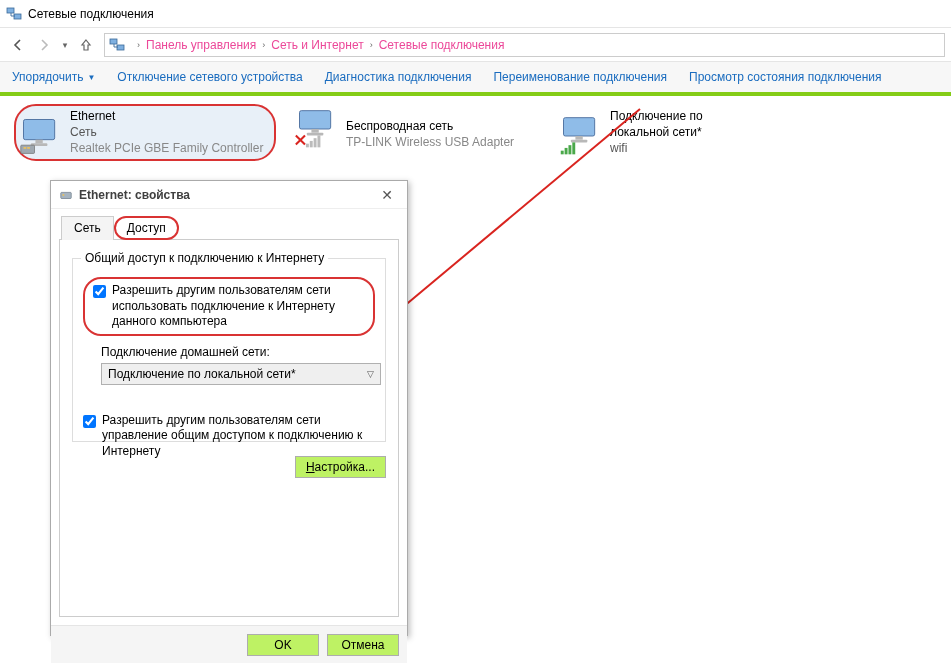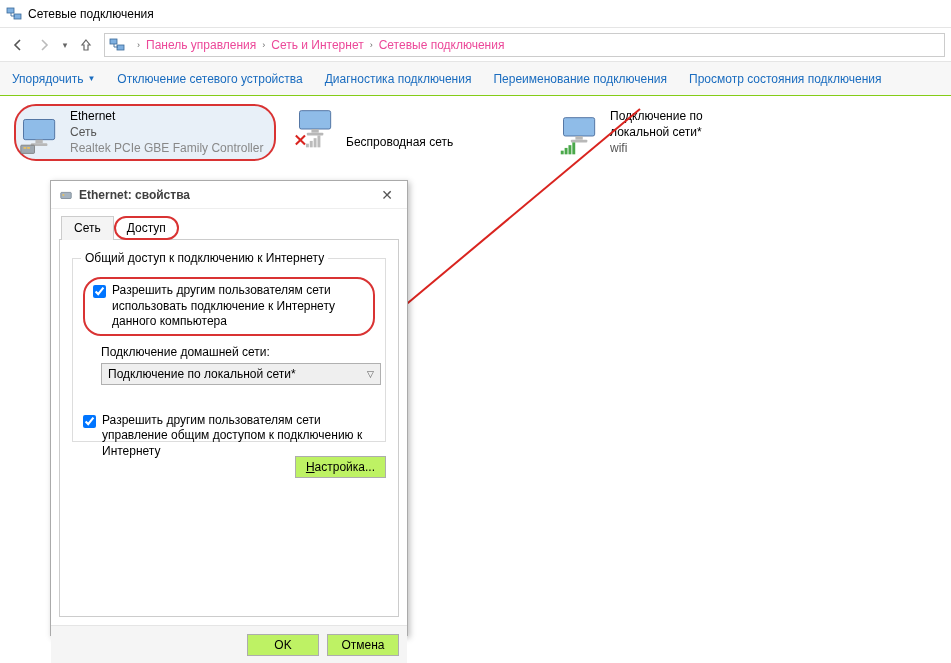--- a/index.html
+++ b/index.html
@@ -15,21 +15,21 @@
     .nav-arrow { width: 24px; height: 24px; border-radius: 2px; display: flex; align-items: center; justify-content: center; color: #999; margin-right: 2px; }
     .nav-arrow.enabled { color: #555; }
     .nav-drop { width: 14px; display: flex; align-items: center; justify-content: center; color: #666; font-size: 9px; margin-right: 2px; }
     .nav-up { width: 24px; height: 24px; display: flex; align-items: center; justify-content: center; color: #666; margin-right: 6px; }
     .breadcrumb { display: flex; align-items: center; flex: 1; height: 24px; border: 1px solid #ccc; padding: 0 4px; background: #fff; }
     .breadcrumb-icon { width: 16px; height: 16px; margin-right: 6px; }
     .breadcrumb-sep { color: #666; margin: 0 6px; font-size: 9px; }
     .breadcrumb-item { color: #ec4899; font-size: 12px; }
 
     
-    .toolbar { height: 34px; display: flex; align-items: center; padding: 0 12px; background: #f7f7f7; border-bottom: 1px solid #84cc16; gap: 22px; }
+    .toolbar { height: 34px; display: flex; align-items: center; padding: 0 12px; background: #f7f7f7; border-bottom: 4px solid #84cc16; gap: 22px; }
     .toolbar-item { color: #1a6cbf; font-size: 12px; display: flex; align-items: center; gap: 4px; cursor: pointer; }
     .toolbar-drop { font-size: 8px; color: #1a6cbf; }
 
     
     .connections { position: relative; padding: 8px 14px; display: flex; gap: 14px; align-items: flex-start; }
     .conn-item { display: flex; align-items: flex-end; gap: 8px; width: 250px; padding: 4px; }
     .conn-item.selected { border: 2px solid #d93333; border-radius: 22px; background: #e8f0f8; padding: 2px 8px 2px 2px; width: 262px; }
     .conn-icon { width: 44px; height: 42px; position: relative; flex-shrink: 0; }
     .conn-text { display: flex; flex-direction: column; line-height: 1.35; }
     .conn-name { color: #000; font-size: 12px; }
@@ -156,20 +156,21 @@
         <rect class="signal-bar gray" x="8.4" y="4" width="3.2" height="10"></rect>
         <rect class="signal-bar gray" x="12.6" y="1" width="3.2" height="13"></rect>
       </g>
       <g class="red-x" transform="translate(2,28)">
         <line x1="0" y1="0" x2="10" y2="10"></line>
         <line x1="10" y1="0" x2="0" y2="10"></line>
       </g>
     </svg>
     <div class="conn-text">
       <span class="conn-name">Беспроводная сеть</span>
+      <span class="conn-device">TP-LINK Wireless USB Adapter</span>
     </div>
   </div>
 
   <div class="conn-item" style="width:210px">
     <svg class="conn-icon monitor-svg" viewBox="0 0 48 42">
       <rect class="screen" x="6" y="1" width="34" height="20" rx="2"></rect>
       <rect class="stand" x="19" y="21" width="8" height="4"></rect>
       <rect class="stand" x="14" y="25" width="18" height="3" rx="1"></rect>
       <g transform="translate(3,27)">
         <rect class="signal-bar" x="0" y="10" width="3.2" height="4"></rect>

